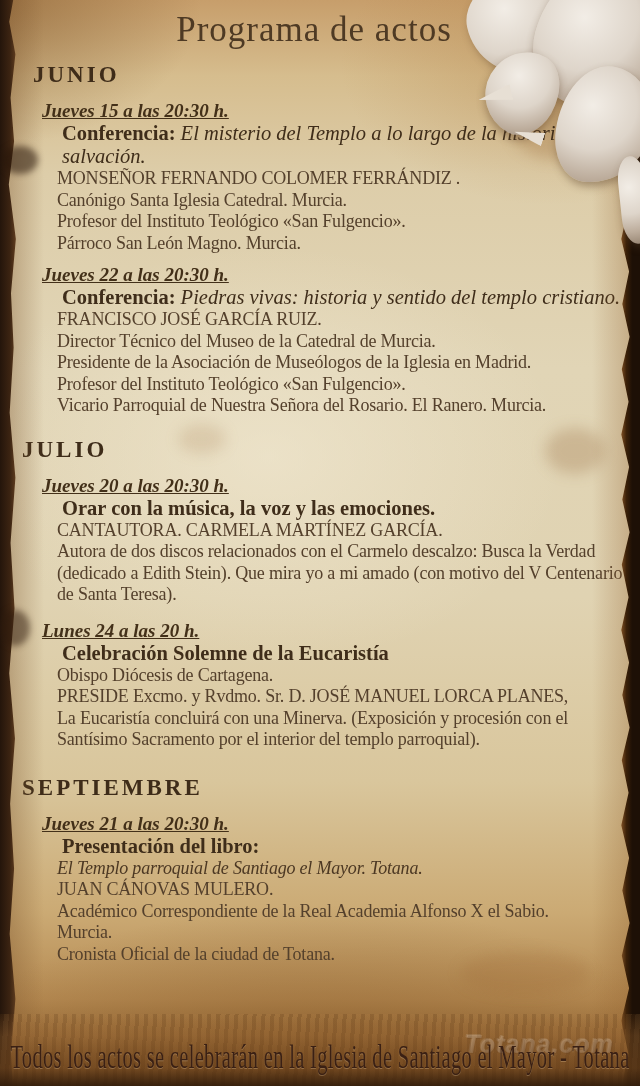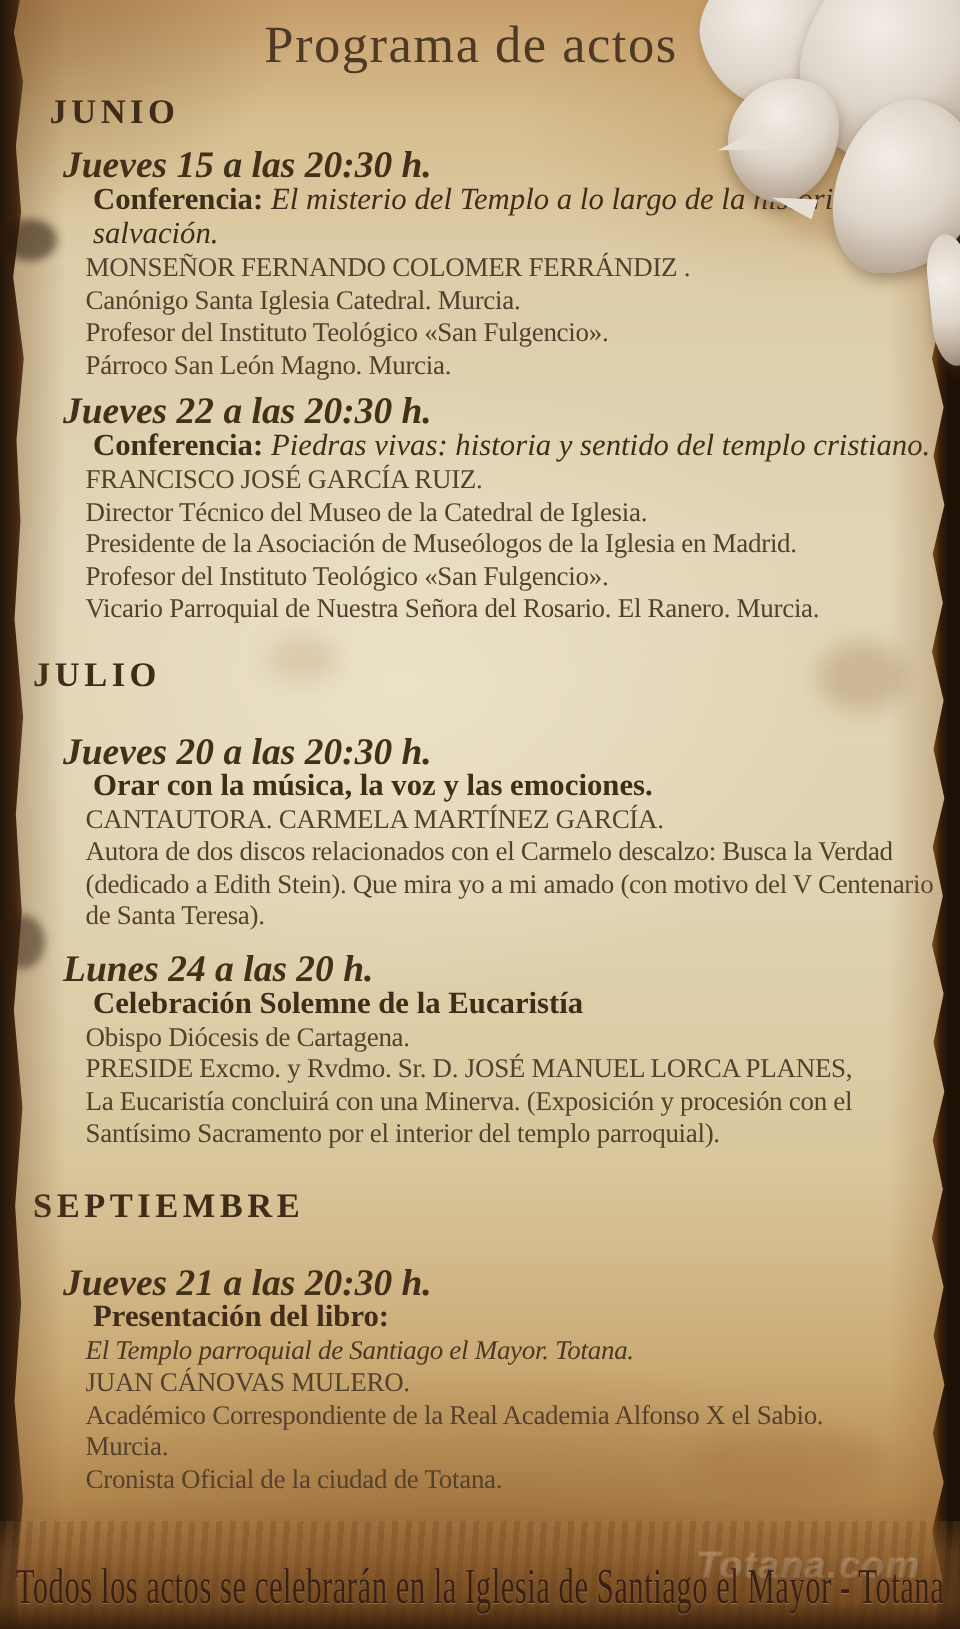--- a/index.html
+++ b/index.html
@@ -59,24 +59,24 @@
   }
   .mh{
     font-size:23px; font-weight:bold; letter-spacing:3px; color:#3e2c19;
     line-height:26px; margin:0;
   }
   .mh-junio{margin:10px 0 0 33px;}
   .mh-julio{margin:20px 0 0 22px;}
   .mh-sept{margin:24px 0 0 22px;}
   .event{margin-left:40px; width:578px;}
   .date{
-    margin:0 0 0 2px; font-style:italic; font-weight:bold; font-size:25px;
-    line-height:22px; color:#433019;
-  }
-  .d-gap1{margin-top:12px;} .d-gap2{margin-top:10px;} .d-gap3{margin-top:28px;} .d-gap4{margin-top:14px;}
+    margin:0 0 0 2px; font-style:italic; font-weight:bold; font-size:19px;
+    line-height:22px; color:#433019;text-decoration:underline;
+  }
+  .d-gap1{margin-top:12px;} .d-gap2{margin-top:10px;} .d-gap3{margin-top:12px;} .d-gap4{margin-top:14px;}
   .etitle{
     margin:0 0 0 22px; width:570px; font-size:20.5px; line-height:23px; color:#3f2d1a;
   }
   .etitle b{font-weight:bold;}
   .etitle i{font-weight:normal;}
   .line{
     margin:0 0 0 17px; width:572px; font-size:18px; line-height:21.5px;
     letter-spacing:-0.2px; color:#54402c;
   }
   .ital{font-style:italic; color:#4c3823;}
@@ -143,21 +143,21 @@
         <p class="line">MONSEÑOR FERNANDO COLOMER FERRÁNDIZ .</p>
         <p class="line">Canónigo Santa Iglesia Catedral. Murcia.</p>
         <p class="line">Profesor del Instituto Teológico «San Fulgencio».</p>
         <p class="line">Párroco San León Magno. Murcia.</p>
       </article>
 
       <article class="event">
         <p class="date d-gap2">Jueves 22 a las 20:30 h.</p>
         <p class="etitle"><b>Conferencia:</b><i> Piedras vivas: historia y sentido del templo cristiano.</i></p>
         <p class="line">FRANCISCO JOSÉ GARCÍA RUIZ.</p>
-        <p class="line">Director Técnico del Museo de la Catedral de Iglesia.</p>
+        <p class="line">Director Técnico del Museo de la Catedral de Murcia.</p>
         <p class="line">Presidente de la Asociación de Museólogos de la Iglesia en Madrid.</p>
         <p class="line">Profesor del Instituto Teológico «San Fulgencio».</p>
         <p class="line">Vicario Parroquial de Nuestra Señora del Rosario. El Ranero. Murcia.</p>
       </article>
     </section>
 
     <section>
       <h2 class="mh mh-julio">JULIO</h2>
 
       <article class="event">

